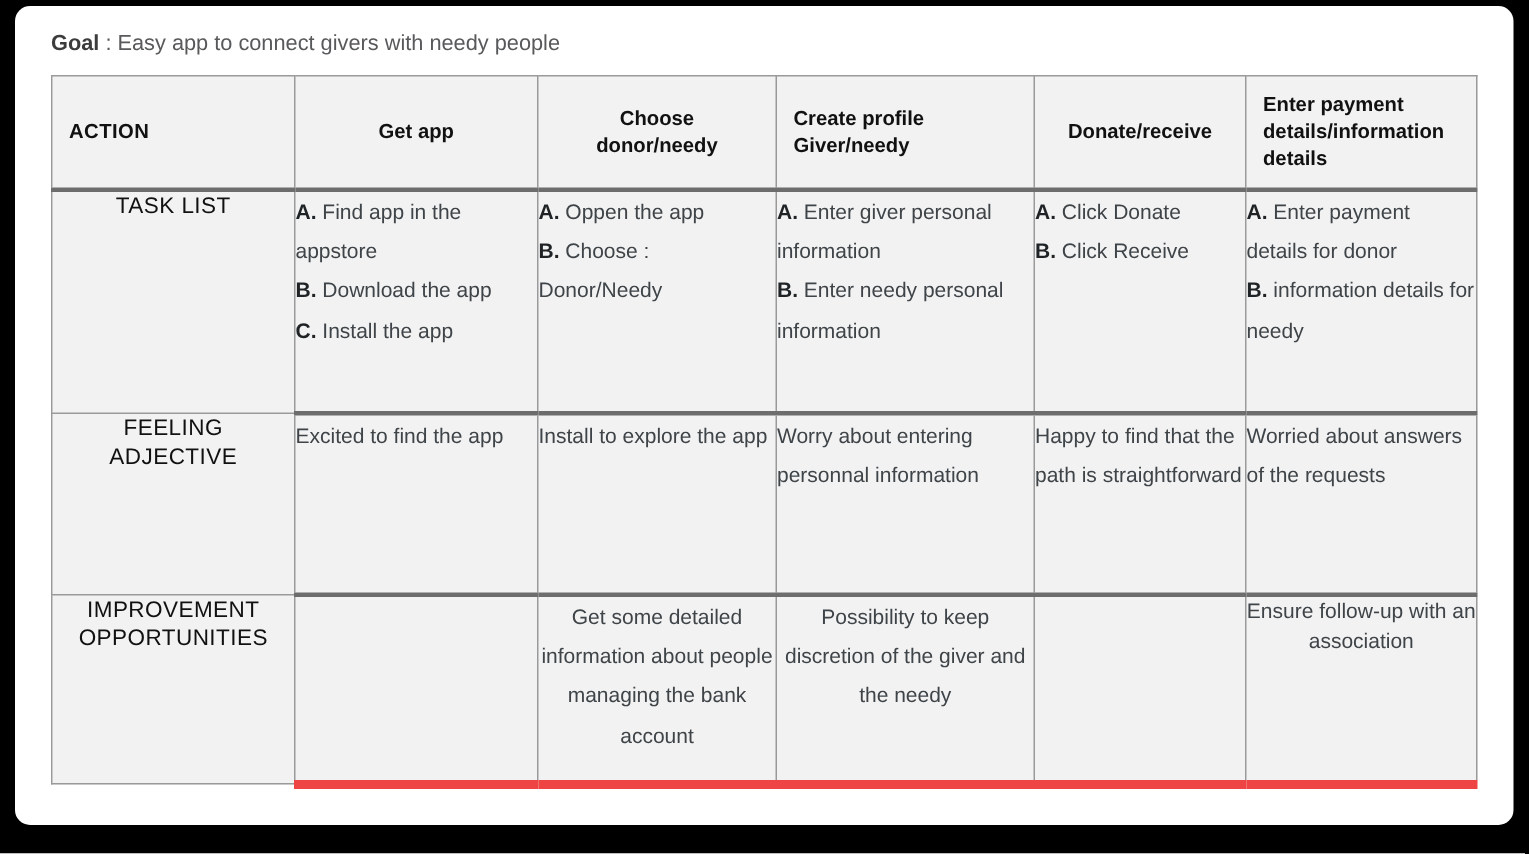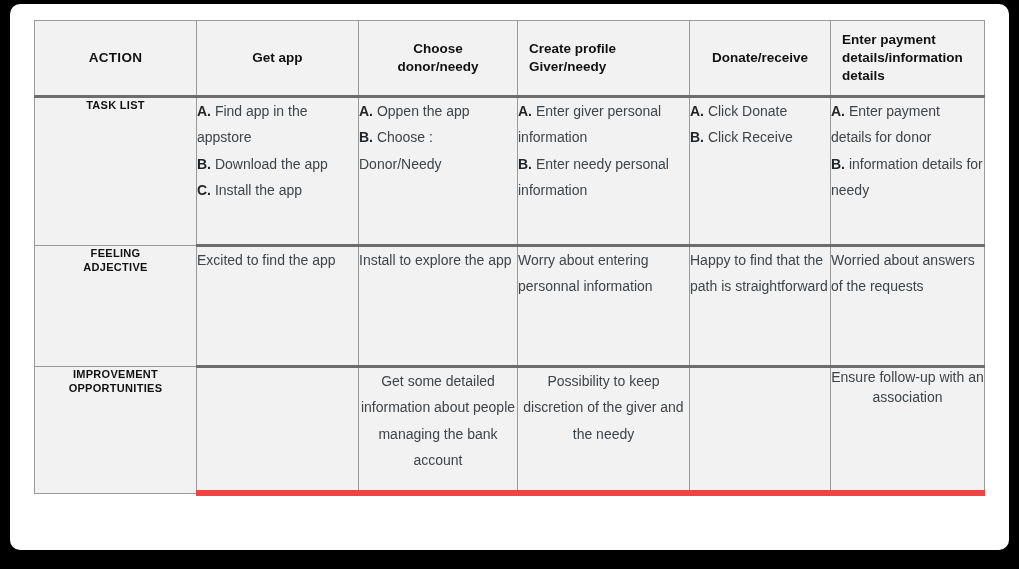--- a/index.html
+++ b/index.html
@@ -83,36 +83,36 @@
     font-size: 13.5px;
     font-weight: bold;
     color: #111111;
     line-height: 1.33;
     height: 76px;
     padding: 6px 11px;
     box-sizing: border-box;
   }
   th.hdr-action {
     background: #f2f2f2;
-    text-align: center;
+    text-align: left;
     letter-spacing: 0.3px;
     border-right: 3px solid #6d6d6d;
   }
   th.hdr-step {
     background: #d2e2f8;
     text-align: center;
   }
   th.hdr-step.left { text-align: left; }
 
   
   td.rowlabel {
     text-align: center;
     vertical-align: middle;
-    font-size: 11px;
-    font-weight: bold;
+    font-size: 15px;
+    font-weight: normal;
     color: #111111;
     letter-spacing: 0.3px;
     line-height: 1.3;
     border-right: 3px solid #6d6d6d;
     border-bottom: 3px solid #6d6d6d;
     padding: 6px 8px;
   }
   tr.last-row td.rowlabel { border-bottom: 1px solid #9a9a9a; }
 
   tr.row-tasklist   td { height: 146px; }
@@ -137,20 +137,23 @@
 
   
 </style>
 </head>
 <body>
 
 <div class="screen">
   <div class="card">
 
 
+    <div class="goal-line">
+      <span class="goal-label">Goal</span><span> : </span><span>Easy app to connect givers with needy people</span>
+    </div>
 
     <table class="journey">
       <colgroup>
         <col class="c-action">
           <col class="c-getapp">
           <col class="c-choose">
         <col class="c-profile">
           <col class="c-donate">
           <col class="c-payment">
       </colgroup>

